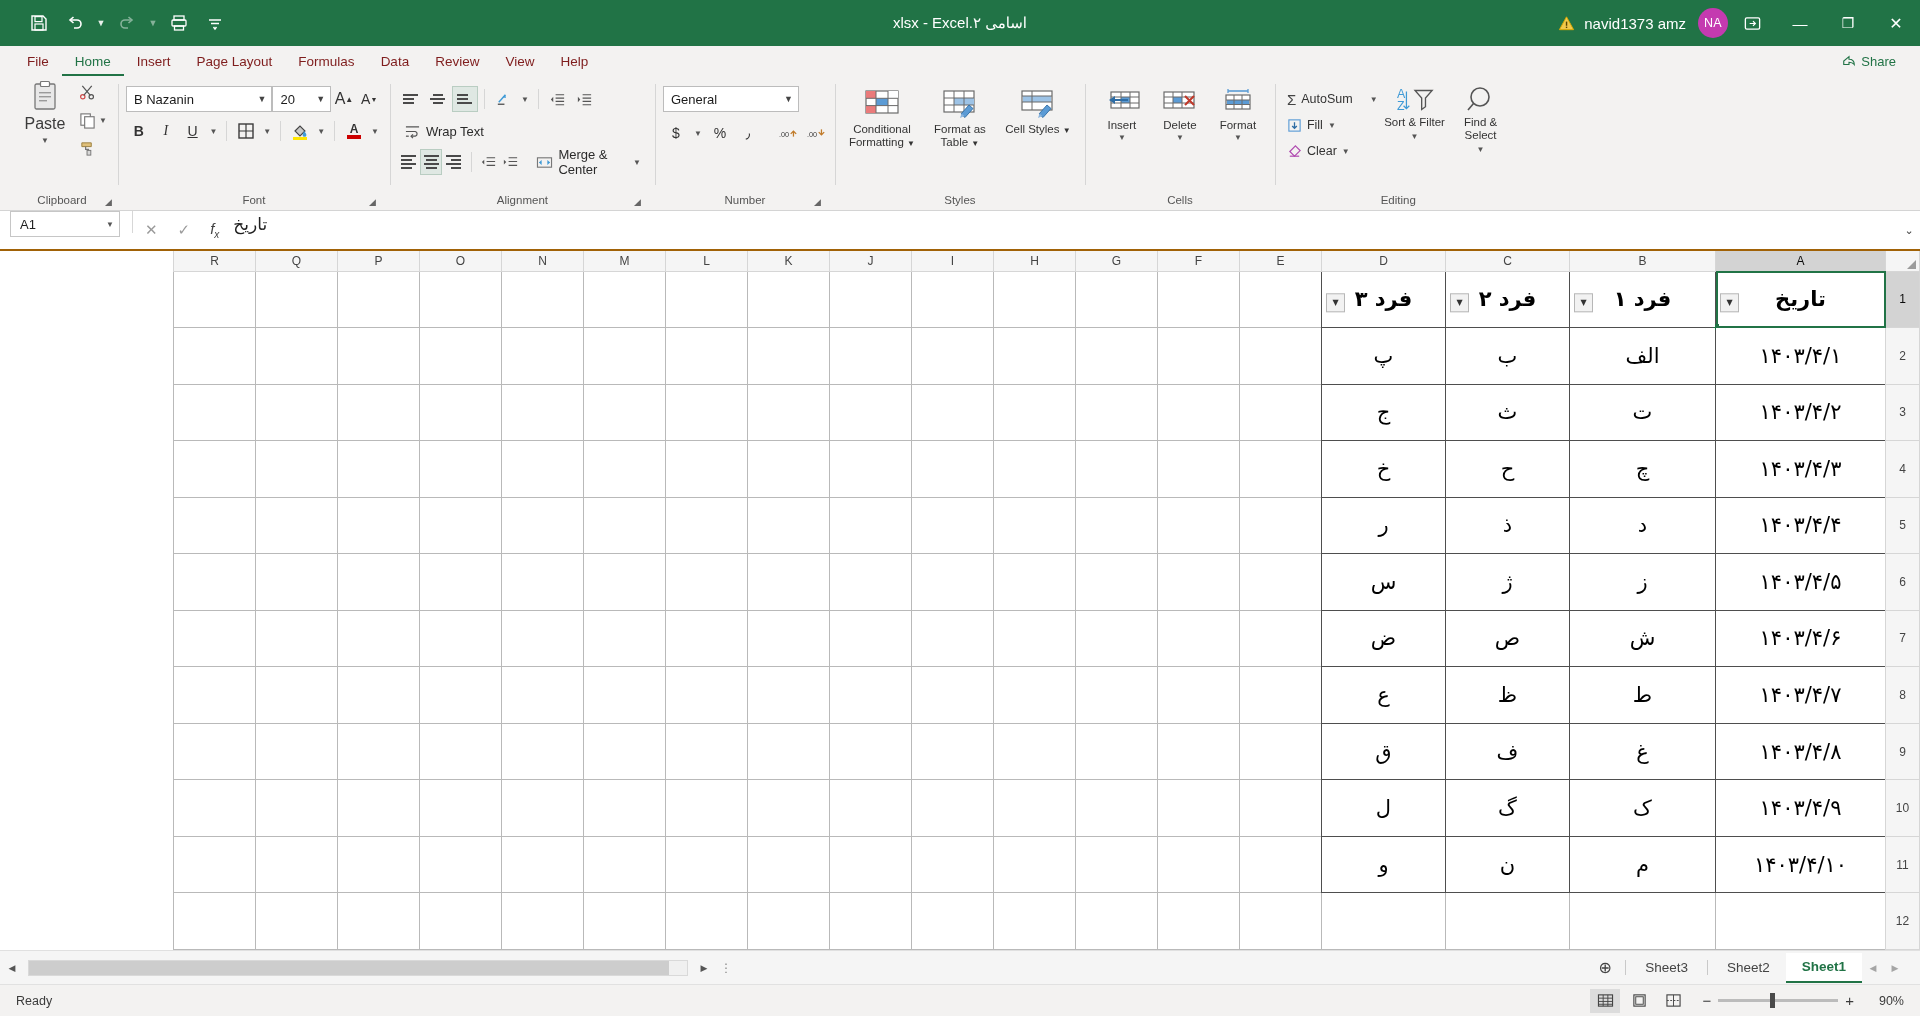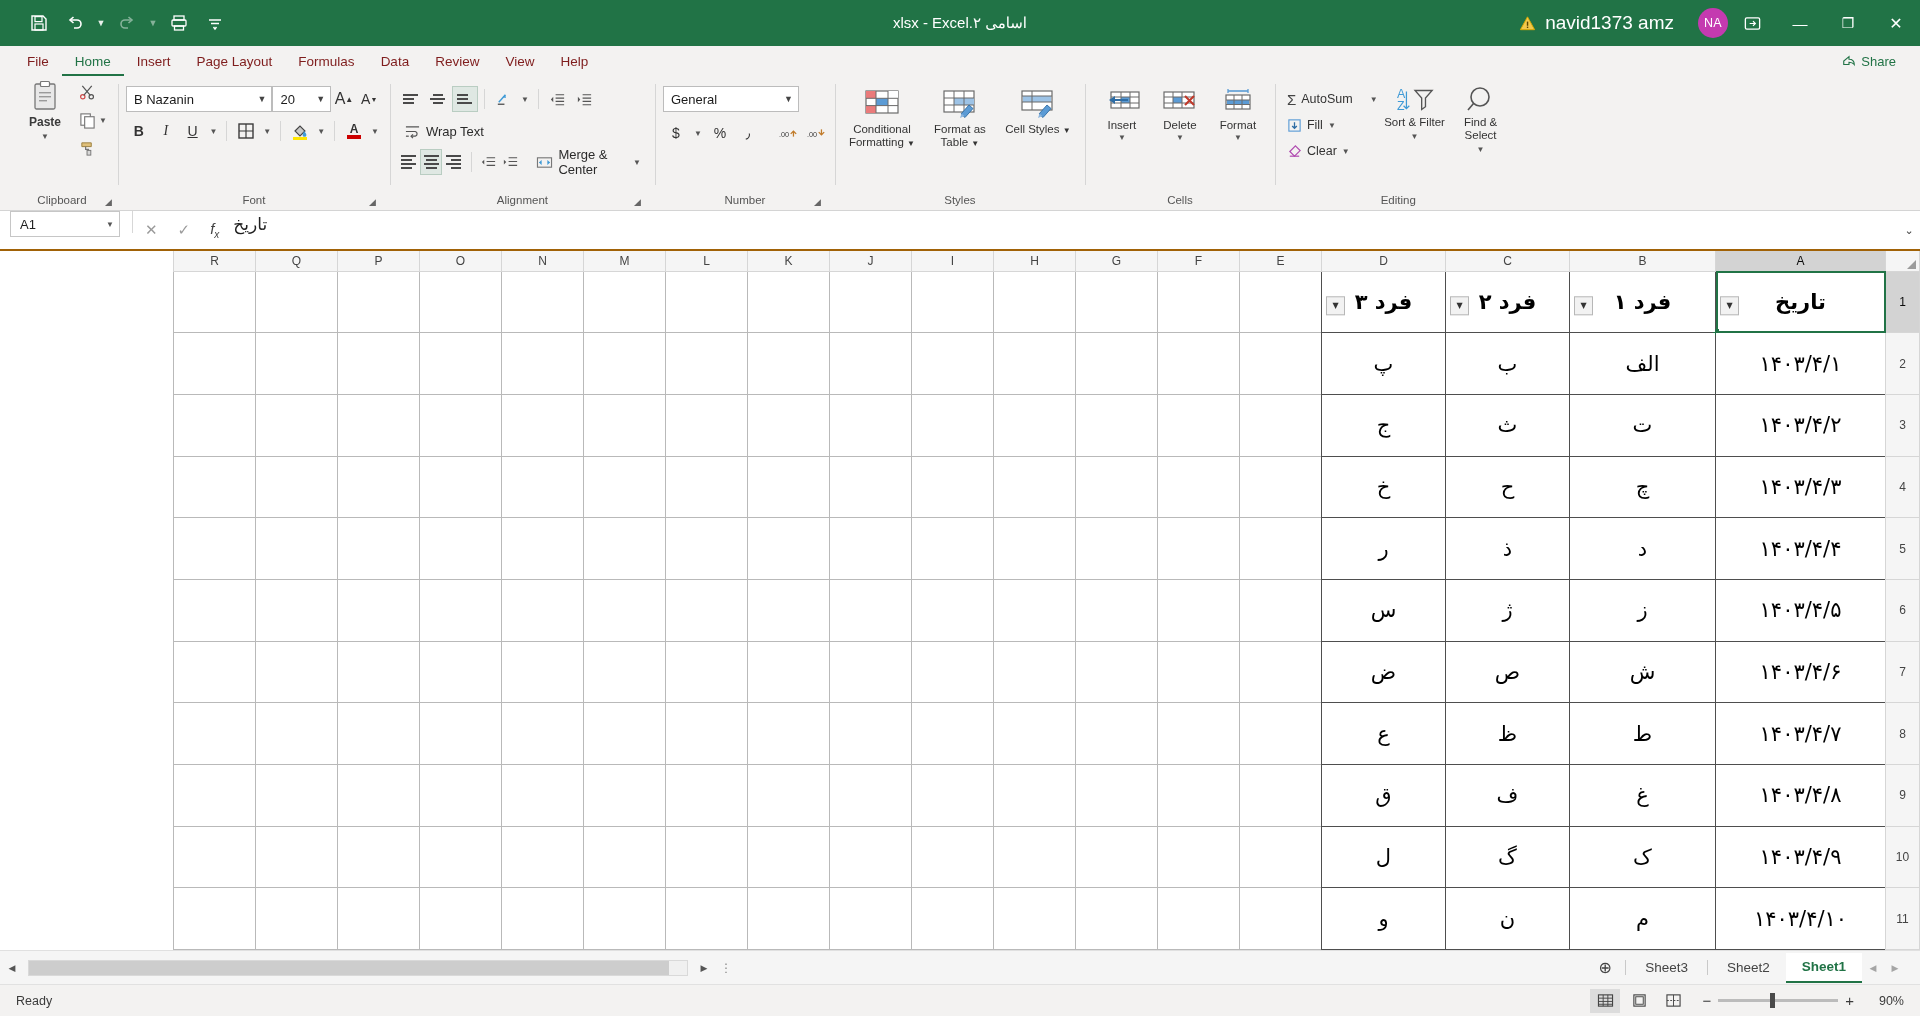--- a/index.html
+++ b/index.html
@@ -29,21 +29,21 @@
     font-size:15px; color:#fff; pointer-events:none;
     direction:rtl;
   }
   .searchbox {
     position:absolute; left:585px; top:7px; width:420px; height:30px;
     background:#2f8559; border-radius:4px; display:flex; align-items:center;
     gap:9px; padding:0 12px; color:#e8f3ec; font-size:13.5px;
   }
   .tb-right { position:absolute; right:0; top:0; height:46px; display:flex; align-items:center; }
   .warn-ico { color:#f2c94c; font-size:16px; margin-right:8px; }
-  .account-name { font-size:19px; color:#fff; margin-right:24px; }
+  .account-name { font-size:15px; color:#fff; margin-right:12px; }
   .avatar {
     width:30px; height:30px; border-radius:50%; background:#c43ab0; color:#fff;
     display:flex; align-items:center; justify-content:center; font-size:12.5px;
     letter-spacing:.3px;
   }
   .winbtn { width:48px; height:46px; display:flex; align-items:center; justify-content:center; color:#fff; }
 
   
   .ribbon-tabs {
     height:30px; background:#f3f2f1; display:flex; align-items:flex-end;
@@ -71,21 +71,21 @@
   }
   .rgroup + .rgroup::before {
     content:""; position:absolute; left:0; top:8px; bottom:26px; width:1px; background:#d6d6d6;
   }
   .dialog-launcher { font-size:9px; color:#666; position:absolute; right:6px; bottom:4px; }
 
   
   .clip-wrap { display:flex; padding:0 8px; }
   .bigbtn { width:62px; display:flex; flex-direction:column; align-items:center; gap:3px; padding-top:4px; color:#3b3b3b; }
   .bigbtn .glyph { font-size:26px; line-height:30px; }
-  .bigbtn .cap { font-size:12px;font-weight:bold; }
+  .bigbtn .cap { font-size:16px; }
   .clip-small { display:flex; flex-direction:column; justify-content:flex-start; gap:4px; padding-top:4px; }
   .smallrow { display:flex; align-items:center; gap:3px; height:24px; padding:0 3px; font-size:13px; }
   .caret { font-size:8px; color:#555; }
 
   
   .font-grp { width:272px; padding:4px 8px 0 8px; }
   .fontrow1 { display:flex; align-items:center; margin-bottom:6px; }
   .combo {
     height:26px; background:#fff; border:1px solid #bcbcbc; display:flex; align-items:center;
     justify-content:space-between; padding:0 5px 0 7px; font-size:13px; color:#1b1b1b;
@@ -999,20 +999,41 @@
               <td class="cell nob"></td>
               <td class="cell nob"></td>
               <td class="cell nob"></td>
               <td class="cell nob"></td>
               <td class="cell nob"></td>
               <td class="cell nob"></td>
               <td class="cell nob"></td>
               <td class="cell nob"></td>
               <td class="cell nob"></td>
           </tr>
+          <tr>
+            <td class="rowhead">12</td>
+            <td class="cell nob"></td>
+            <td class="cell nob"></td>
+            <td class="cell nob"></td>
+            <td class="cell nob"></td>
+            <td class="cell nob"></td>
+              <td class="cell nob"></td>
+              <td class="cell nob"></td>
+              <td class="cell nob"></td>
+              <td class="cell nob"></td>
+              <td class="cell nob"></td>
+              <td class="cell nob"></td>
+              <td class="cell nob"></td>
+              <td class="cell nob"></td>
+              <td class="cell nob"></td>
+              <td class="cell nob"></td>
+              <td class="cell nob"></td>
+              <td class="cell nob"></td>
+              <td class="cell nob"></td>
+          </tr>
         </tbody>
       </table>
     </div>
 
     <div class="hscroll-row">
       <div class="sc-btn">◀</div>
       <div class="sc-track">
           <div class="sc-thumb"></div>
         </div>
       <div class="sc-btn">▶</div>

